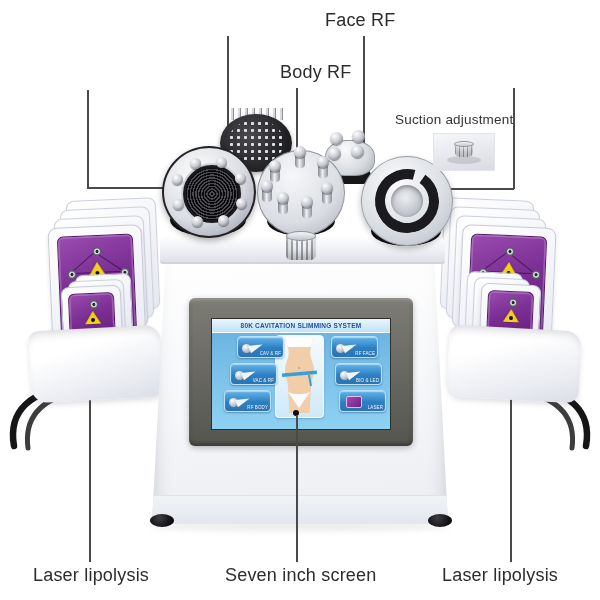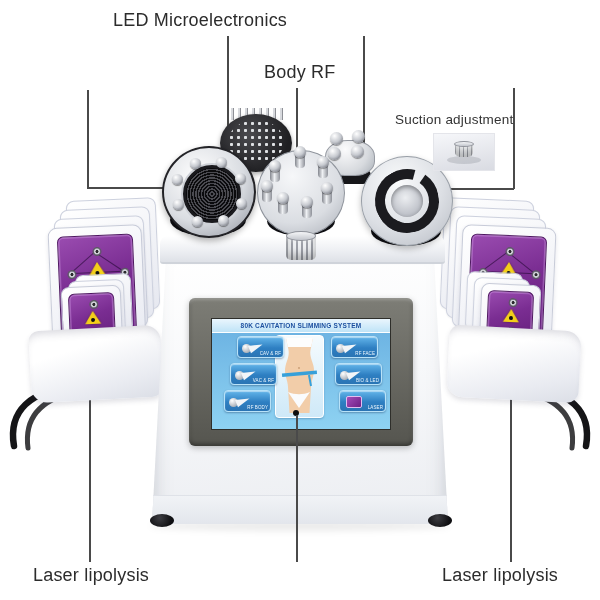--- a/index.html
+++ b/index.html
@@ -332,50 +332,51 @@
           <span class="hp-cone"></span>
         <span class="sbl">BIO &amp; LED</span>
       </div>
       <div class="sbtn" style="left:127px;top:71px">
         <span class="hp-laser"></span>
         <span class="sbl">LASER</span>
       </div>
     </div>
   </div>
 
-  <div class="lab" style="left:113px;top:10px">LED Microelectronics</div>
   <div class="clv" style="left:227px;top:36px;height:104px"></div>
   <div class="cd" style="left:225px;top:138px"></div>
 
+  <div class="lab" style="left:325px;top:10px">Face RF</div>
   <div class="clv" style="left:363px;top:36px;height:116px"></div>
   <div class="cd" style="left:361px;top:149px"></div>
 
   <div class="clv" style="left:87px;top:90px;height:98px"></div>
   <div class="clh" style="left:87px;top:187px;width:89px"></div>
   <div class="cd" style="left:173px;top:185px"></div>
 
-  <div class="lab" style="left:264px;top:62px">Body RF</div>
+  <div class="lab" style="left:280px;top:62px">Body RF</div>
   <div class="clv" style="left:296px;top:88px;height:74px"></div>
   <div class="cd" style="left:294px;top:159px"></div>
 
   <div class="clv" style="left:513px;top:88px;height:101px"></div>
   <div class="clh" style="left:430px;top:188px;width:84px"></div>
   <div class="cd" style="left:426px;top:185px"></div>
 
   <div class="lab lab-sm" style="left:395px;top:112px">Suction adjustment</div>
   <div class="inset">
     <div class="inset-base"></div>
     <div class="knob-body"></div>
     <div class="knob-top"></div>
   </div>
 
   <div class="cd" style="left:87px;top:341px"></div>
   <div class="clv" style="left:89px;top:346px;height:216px"></div>
   <div class="lab" style="left:33px;top:565px">Laser lipolysis</div>
 
   <div class="cd" style="left:293px;top:410px;z-index:20"></div>
   <div class="clv" style="left:296px;top:415px;height:147px;z-index:20"></div>
+  <div class="lab" style="left:225px;top:565px">Seven inch screen</div>
 
   <div class="cd" style="left:508px;top:339px"></div>
   <div class="clv" style="left:510px;top:344px;height:218px"></div>
   <div class="lab" style="left:442px;top:565px">Laser lipolysis</div>
 
 </div>
 
 </body></html>

